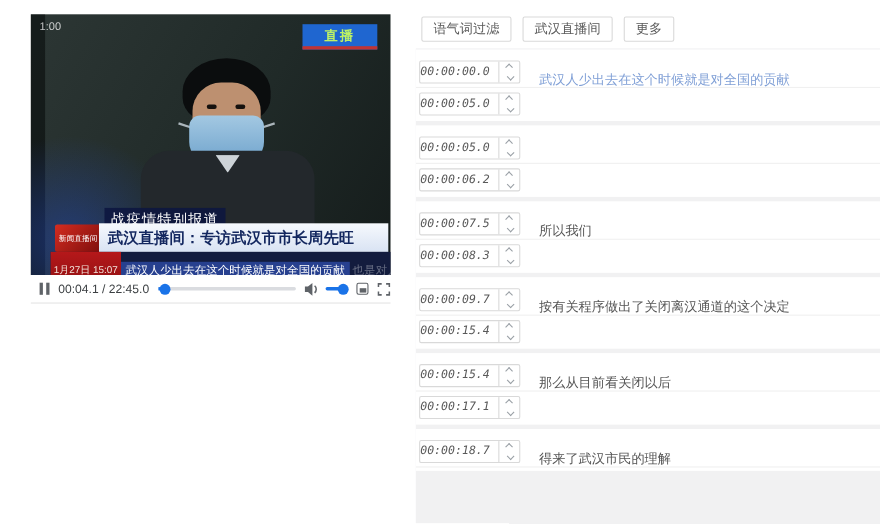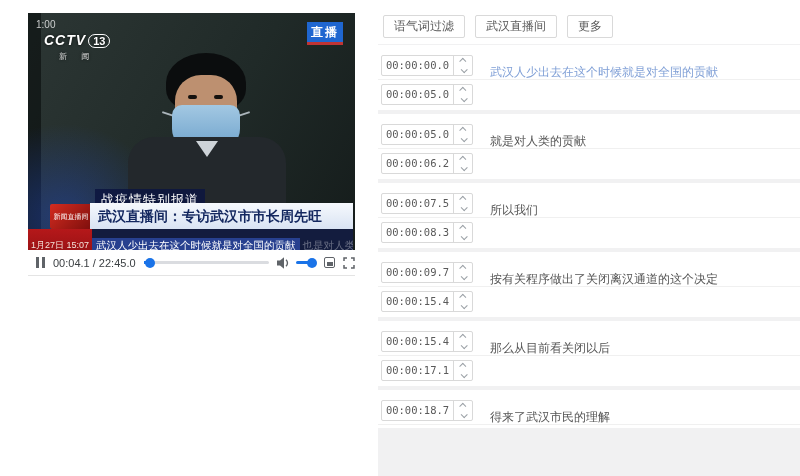--- a/index.html
+++ b/index.html
@@ -11,22 +11,22 @@
   .screen { position:absolute; left:0; top:0; width:327px; height:237px; overflow:hidden;
             background:linear-gradient(120deg,#2c3634 0%,#202a28 55%,#151c1b 100%); }
   .edge-strip { position:absolute; left:0; top:0; width:13px; height:237px; background:rgba(4,7,7,.55); }
   .glow { position:absolute; left:0; top:110px; width:140px; height:127px;
           background:radial-gradient(ellipse at 25% 75%, rgba(35,75,200,.45), rgba(0,0,0,0) 70%); }
   .clock { position:absolute; left:8px; top:6px; font-size:10px; color:rgba(255,255,255,.75); }
   .cctv { position:absolute; left:16px; top:18px; color:#fff; text-shadow:0 0 3px rgba(0,0,0,.8); }
   .cctv .c1 { font-weight:bold; font-style:italic; font-size:14px; letter-spacing:1px; }
   .cctv .c2 { font-weight:bold; font-size:11px; border:1px solid #fff; border-radius:8px; padding:0 4px; margin-left:2px; }
   .cctv .c3 { display:block; text-align:center; font-size:8px; letter-spacing:6px; color:rgba(255,255,255,.85); margin-top:2px; }
-  .live { position:absolute; right:12px; top:9px; background:#1f66d0; color:#ffffff; font-size:12px;
-          font-weight:bold; padding:2px 4px 1px; border-bottom:3px solid #c03434; letter-spacing:2px;text-align:center; }
+  .live { position:absolute; right:12px; top:9px; background:#1f66d0; color:#bef264; font-size:12px;
+          font-weight:bold; padding:2px 20px 1px; border-bottom:3px solid #c03434; letter-spacing:2px;text-align:center; }
   
   .hair { position:absolute; left:138px; top:40px; width:80px; height:60px; background:#0b0d0e; border-radius:50% 50% 40% 40%; }
   .face { position:absolute; left:147px; top:62px; width:62px; height:64px; background:#bd9070; border-radius:26px; }
   .eye  { position:absolute; top:82px; width:9px; height:4px; background:#15110e; border-radius:2px; }
   .eye.l { left:160px; } .eye.r { left:186px; }
   .mask { position:absolute; left:144px; top:92px; width:68px; height:44px;
           background:linear-gradient(#a3c8e2,#6fa3cc); border-radius:10px 10px 20px 20px; }
   .strap { position:absolute; top:100px; width:12px; height:2px; background:rgba(230,240,250,.7); }
   .strap.l { left:134px; transform:rotate(18deg); } .strap.r { left:210px; transform:rotate(-18deg); }
   .body-t { position:absolute; left:100px; top:124px; width:158px; height:113px; background:#23282c; border-radius:26px 26px 0 0; }
@@ -34,21 +34,21 @@
             clip-path:polygon(0 0,100% 0,50% 100%); }
   
   .prog-badge { position:absolute; left:67px; top:176px; background:rgba(12,22,64,.88); color:#fff;
                 font-size:13px; padding:2px 6px; letter-spacing:1px; }
   .headline { position:absolute; left:62px; top:190px; width:263px; height:26px;
               background:linear-gradient(#f6f9fd,#d9e3f3); color:#13275f; font-weight:bold;
               font-size:14px; line-height:26px; padding-left:8px; white-space:nowrap; overflow:hidden; }
   .station { position:absolute; left:22px; top:191px; width:42px; height:25px;
              background:linear-gradient(135deg,#d42c20,#7d0e0c); color:#fff; font-size:7px;
              display:flex; align-items:center; justify-content:center; border-radius:2px; }
-  .ticker { position:absolute; left:0; top:216px; width:325px; height:33px; display:flex; background:#131c3e; }
+  .ticker { position:absolute; left:18px; top:216px; width:325px; height:33px; display:flex; background:#131c3e; }
   .ticker-date { width:64px; background:linear-gradient(#b5181a,#8e1012); color:#f3e3da; font-size:9px;
                  display:flex; align-items:center; justify-content:center; white-space:nowrap; }
   .ticker-main { flex:1; display:flex; align-items:center; overflow:hidden; white-space:nowrap; }
   .ticker-hl { background:#27408f; color:#fff; font-size:10.5px; padding:1px 4px; }
   .ticker-tail { color:rgba(255,255,255,.35); font-size:10.5px; padding-left:3px; }
   
   .controls { position:absolute; left:0; top:237px; width:327px; height:26px; background:#fff;
               border-bottom:1px solid #e4e4e4; display:flex; align-items:center; }
   .pause { display:flex; gap:3px; margin-left:8px; cursor:pointer; }
   .pause span { width:3px; height:11px; background:#5f6368; display:block; }
@@ -68,46 +68,42 @@
   .backdrop { position:absolute; left:0; top:44px; width:422px; height:432px; background:#f1f1f2; }
   .toolbar { position:absolute; left:5px; top:15px; display:flex; gap:10px;align-items:center; }
   .tb-btn { height:23px; padding:0 10px; border:1px solid #d9d9d9; border-radius:2px; background:#fff;
             font-size:12px; color:#595959; line-height:21px; cursor:pointer; white-space:nowrap;
             font-family:"Liberation Sans","DejaVu Sans",sans-serif; }
   .seg-card { position:absolute; left:0; width:422px; height:65px; background:#fff; overflow:hidden; }
   .row-divider { position:absolute; left:0; top:34px; width:100%; border-top:1px solid #f0f0f0; }
   .time-input { position:absolute; left:3px; width:92px; height:21px; border:1px solid #d9d9d9;
                 border-radius:2px; background:#fff; display:flex; }
   .time-input.t1 { top:10px; } .time-input.t2 { top:39px; }
-  .time-val { flex:1; text-align:center; font-family:"DejaVu Sans Mono","Liberation Mono",monospace;
-              font-size:10.5px; color:#595959; line-height:19px; }
+  .time-val { flex:1; font-family:"DejaVu Sans Mono","Liberation Mono",monospace;
+              font-size:10.5px; color:#595959; line-height:19px;font-style:italic; }
   .spin { width:19px; border-left:1px solid #d9d9d9; display:flex; flex-direction:column; cursor:pointer; }
   .spin-btn { flex:1; display:flex; align-items:center; justify-content:center; }
   .chev { width:5px; height:5px; border-left:1px solid #9aa0a6; border-top:1px solid #9aa0a6; display:block; }
   .chev.up { transform:rotate(45deg) translateY(1px); }
   .chev.down { transform:rotate(225deg) translateY(1px); }
   .seg-text { position:absolute; left:112px; top:0; height:54px; line-height:54px; font-size:12px;
               color:#555; white-space:nowrap; cursor:text; }
   .seg-text.active { color:#7f9fd6; }
 </style>
 </head>
 <body>
 
 <div id="app">
 
   <div class="player">
     <div class="screen">
       <div class="edge-strip"></div>
       <div class="glow"></div>
 
       <div class="clock">1:00</div>
-      <div class="cctv">
-        <span class="c1">CCTV</span><span class="c2">13</span>
-        <span class="c3">新 闻</span>
-      </div>
       <div class="live">直播</div>
 
       <div class="hair"></div>
       <div class="face"></div>
       <div class="eye l"></div>
       <div class="eye r"></div>
       <div class="strap l"></div>
       <div class="strap r"></div>
       <div class="mask"></div>
       <div class="body-t"></div>
@@ -211,21 +207,20 @@
         <span class="time-val">00:00:06.2</span>
         <span class="spin">
             <span class="spin-btn">
               <i class="chev up"></i>
             </span>
             <span class="spin-btn">
               <i class="chev down"></i>
             </span>
           </span>
       </div>
-      <div class="seg-text">就是对人类的贡献</div>
     </div>
 
     <div class="seg-card" style="top:183px">
       <div class="row-divider"></div>
       <div class="time-input t1">
         <span class="time-val">00:00:07.5</span>
         <span class="spin">
             <span class="spin-btn">
               <i class="chev up"></i>
             </span>

